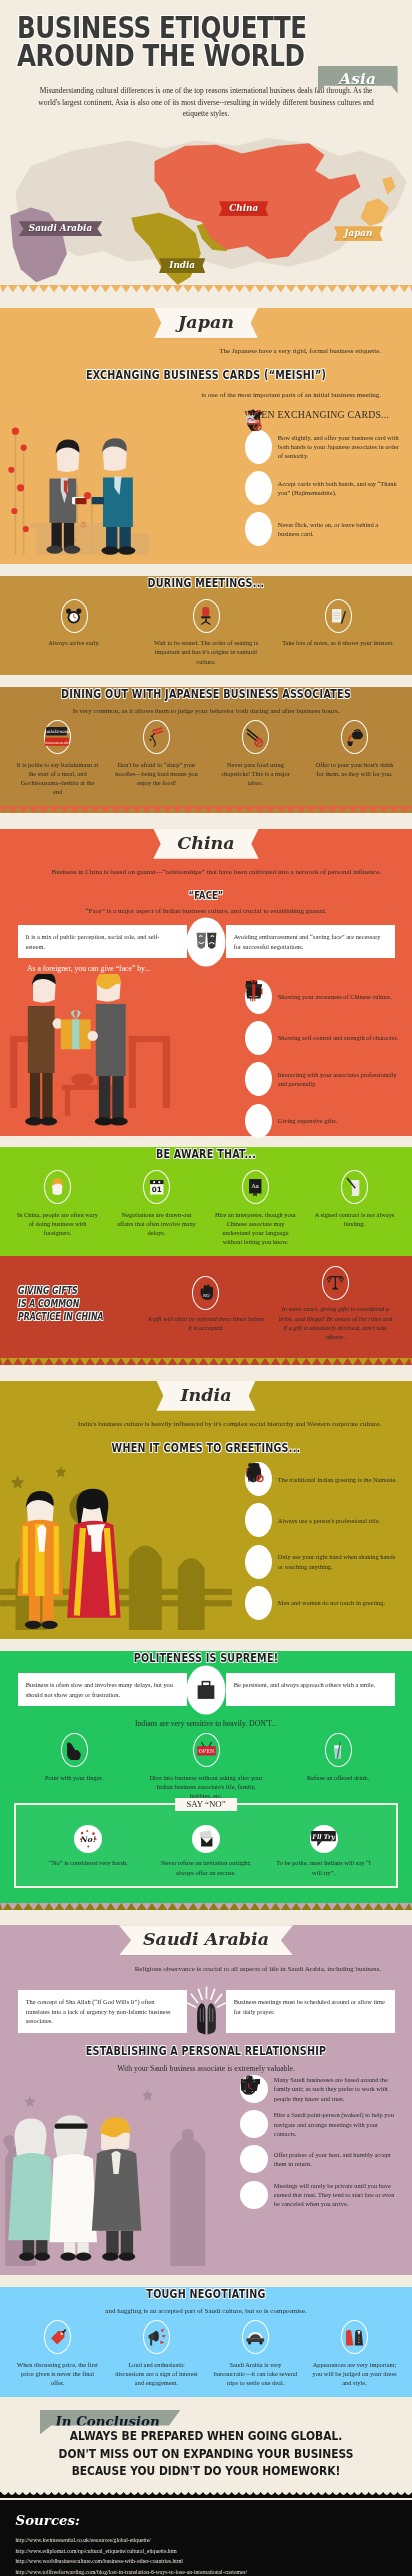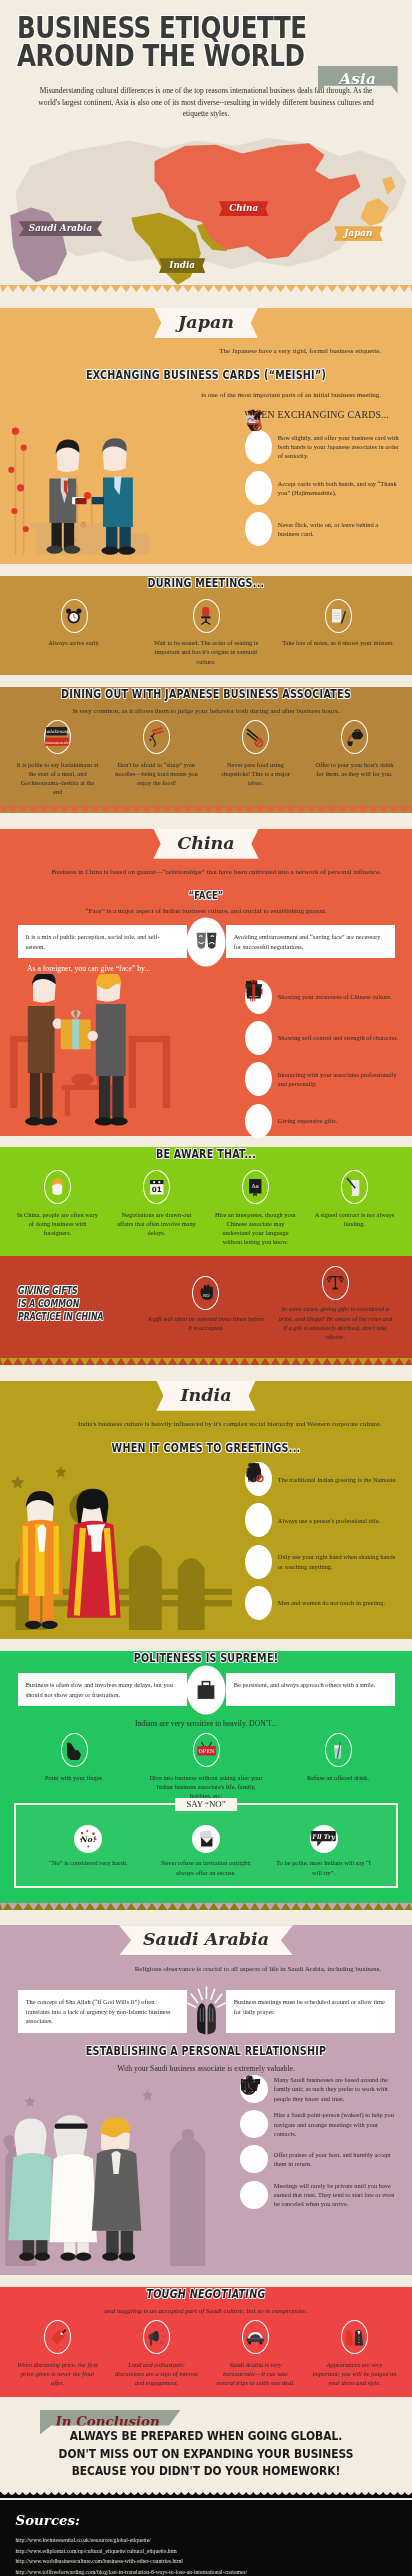--- a/index.html
+++ b/index.html
@@ -152,21 +152,21 @@
   .china { background:#e8603f; }
   .china-2 { background:#84cc16; }
   .china-3 { background:#c0402a; }
 
   
   .india { background:#b9a01c; }
   .india-2 { background:#22c55e; }
 
   
   .saudi { background:#c4a4b4; }
-  .saudi-2 { background:#ef4444;font-style:italic; }
+  .saudi-2 { background:#7dd3fc; }
 
   
   .scene { position: relative; height: 155px; }
   .scene svg { position:absolute; left:0; top:0; }
   .scene .bul-list { position:absolute; right: 12.4px; top: 9.3px; width: 155px; }
 
   
   .framed {
     border: 2.1px solid #f6efe2; margin: 3.1px 14.4px 5.2px 14.4px; padding: 15.5px 5.2px 9.3px 5.2px;
     position: relative; background: rgba(255,255,255,.05);
@@ -183,21 +183,21 @@
     font-size: 9.8px; line-height:1.35; transform:scaleX(.8); transform-origin:left center;
     text-shadow: 0.8px 0.8px 0 #fff, -0.8px 0.8px 0 #fff, 0.8px -0.8px 0 #fff, -0.8px -0.8px 0 #fff;
     flex: 0 0 118px;
   }
   .gift-item { flex:1; text-align:center; }
   .gift-item p { font-size:6.4px; line-height:1.45; margin-top:4.1px; }
 
   
   .concl { background:#f3ece0; padding: 13.4px 0 11.3px 0; position:relative; }
   .concl-ribbon {
-    background:#96a295; color:#7f1d1d;
+    background:#96a295; color:#0f172a;
     display:inline-block; padding: 3.1px 20.6px 5.2px 15.5px;
     font-family:"DejaVu Serif", serif; font-style:italic; font-weight:bold; font-size:13.4px;
     clip-path: polygon(0 0, 100% 0, 92% 64%, 8% 64%, 0 100%);
     margin-left: 40px;
   }
   .concl-text {
     font-family:"DejaVu Sans", sans-serif; font-weight:bold; text-transform:uppercase;
     font-size: 13px; line-height:1.35; text-align:center; transform: scaleX(.82);
     padding: 0 15.5px; margin-top: -7.2px; color:#1a1a1a;
   }

